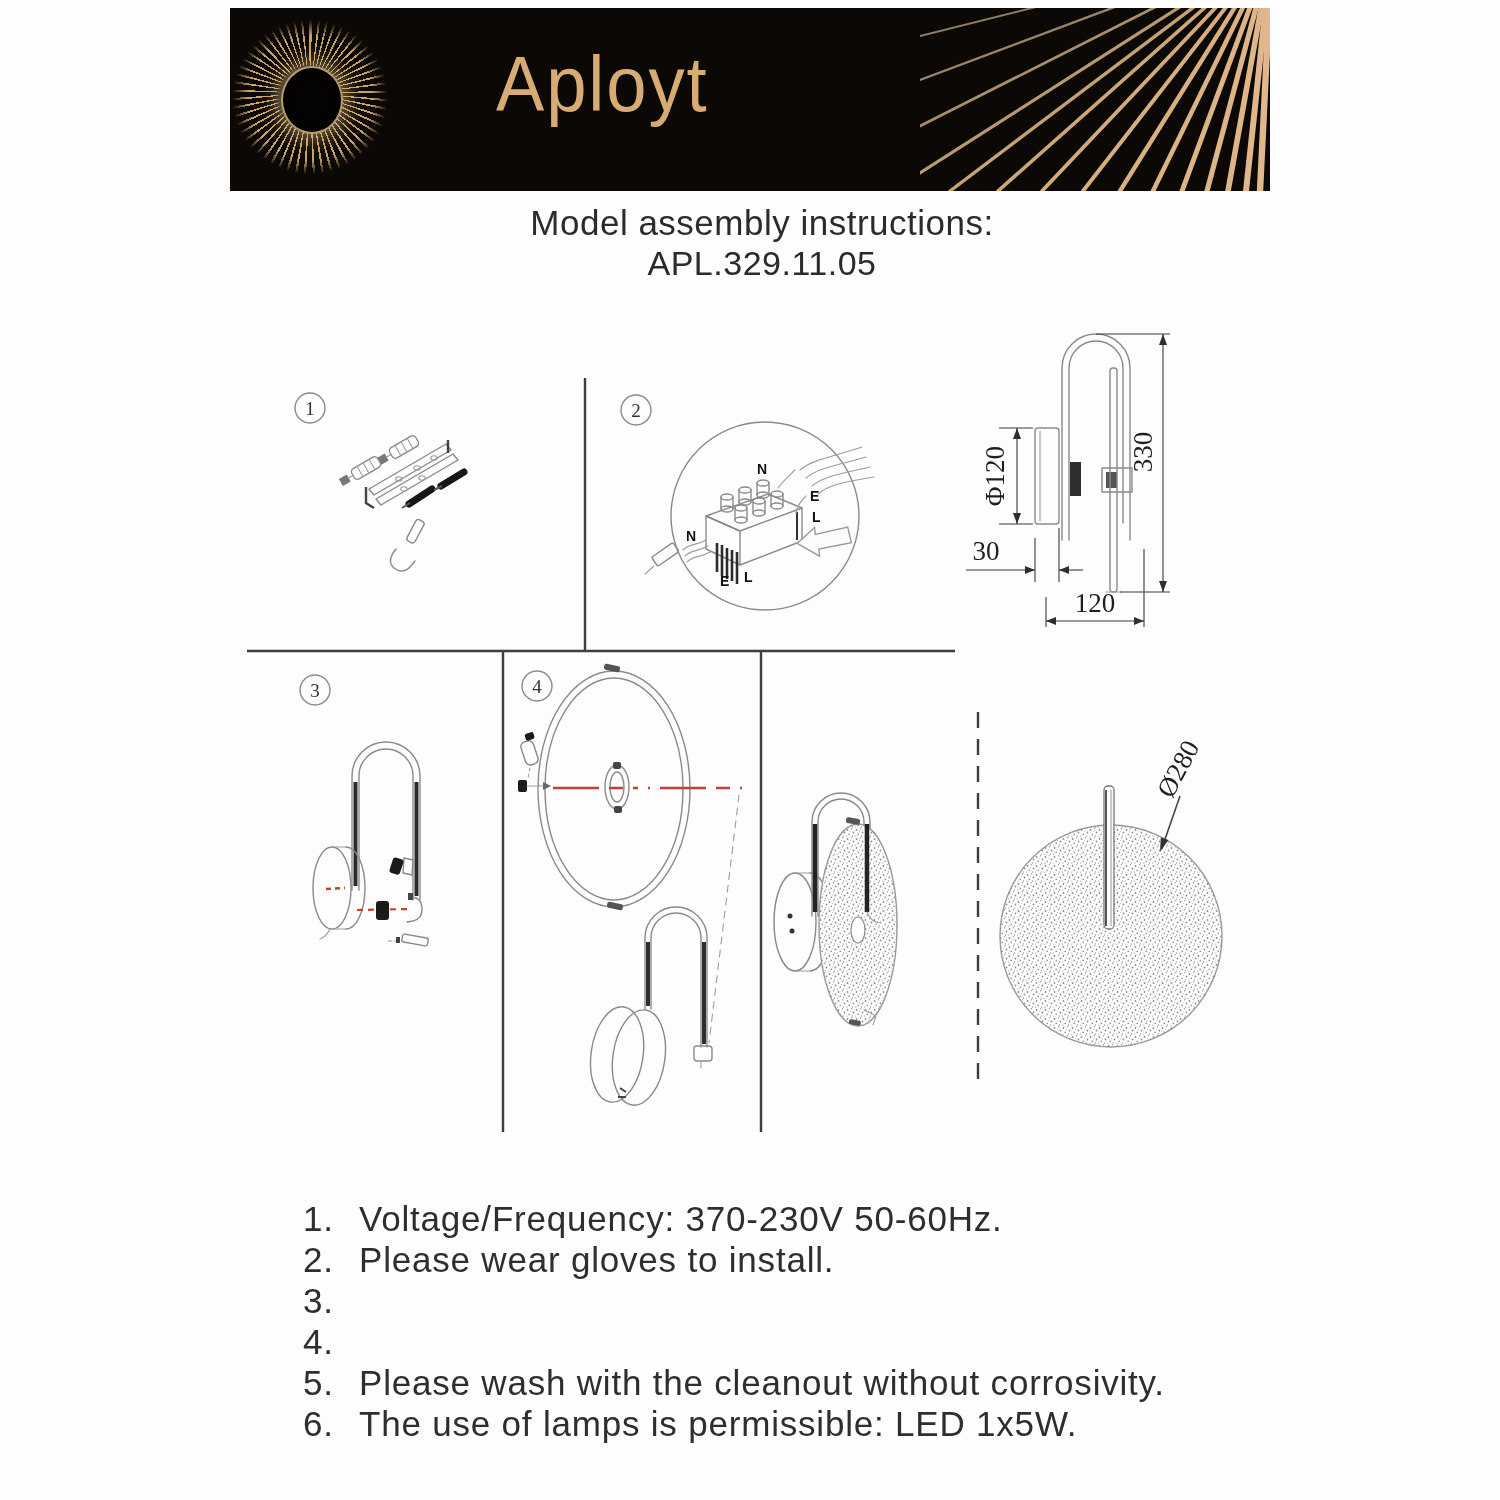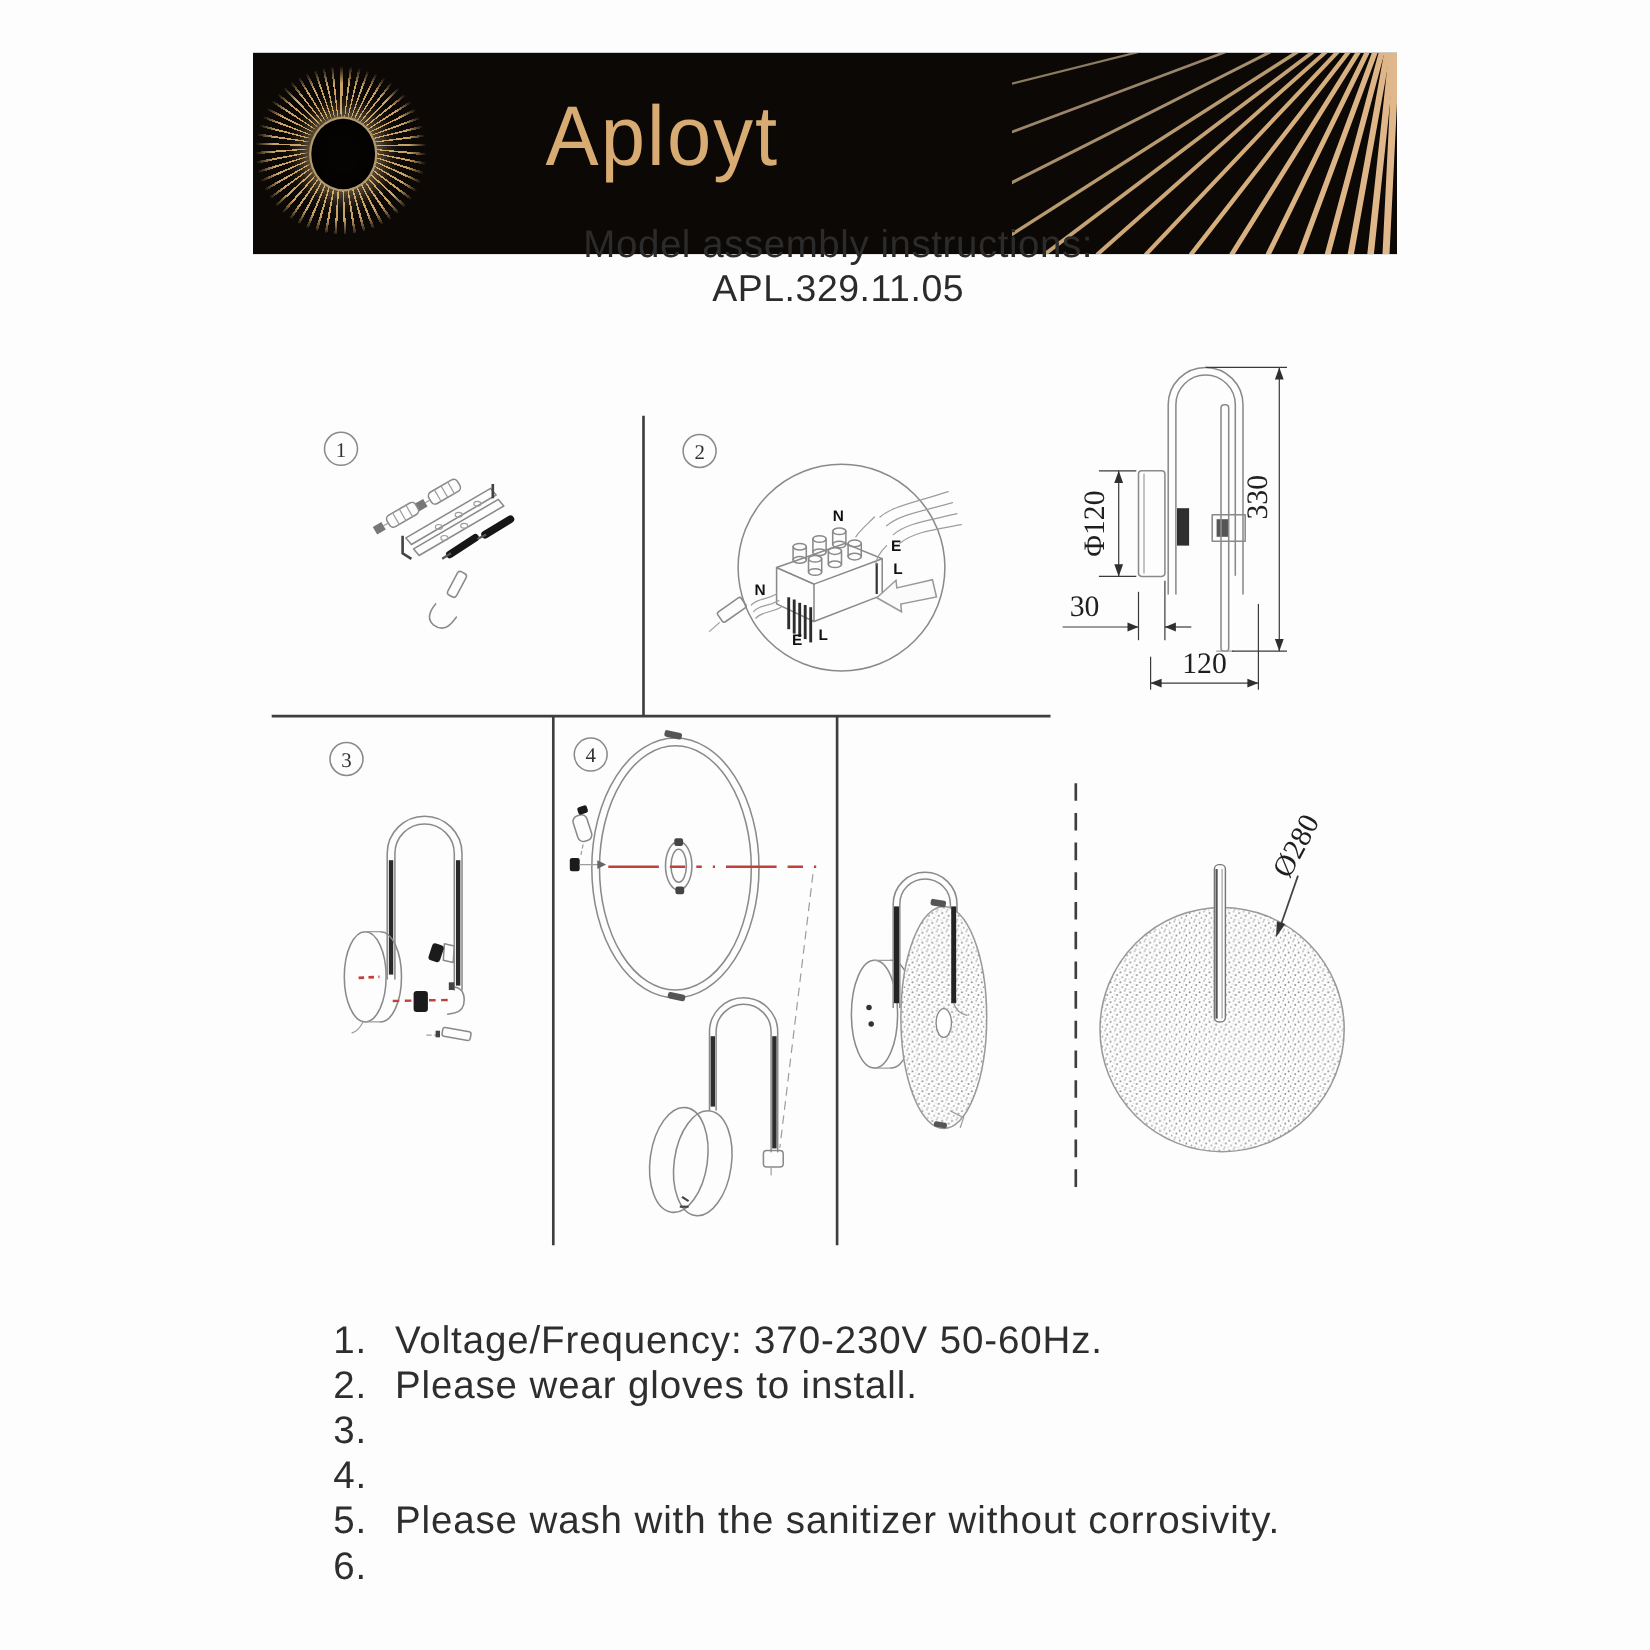--- a/index.html
+++ b/index.html
@@ -1,20 +1,20 @@
 <!DOCTYPE html>
 <html><head>
 <meta charset="utf-8">
 <title>Model assembly instructions</title>
 <style>
   html,body{margin:0;padding:0;background:#ffffff;}
   .page{position:relative;width:1500px;height:1500px;background:#fdfdfd;overflow:hidden;
         font-family:"Liberation Sans",sans-serif;}
   
-  .banner{position:absolute;left:230px;top:8px;width:1040px;height:183px;background:#0b0806;overflow:hidden;margin-top:40px;}
+  .banner{position:absolute;left:230px;top:8px;width:1040px;height:183px;background:#0b0806;overflow:hidden;}
   .starburst{position:absolute;left:0px;top:5px;width:160px;height:160px;}
   .sb-rays{position:absolute;inset:0;border-radius:50%;
      background:repeating-conic-gradient(#c9a265 0deg 1.7deg, rgba(0,0,0,0) 1.7deg 6.3deg);
      -webkit-mask:radial-gradient(circle at 50% 53%, rgba(0,0,0,0) 0 30px, #000 34px 62px, rgba(0,0,0,0) 78px);
      mask:radial-gradient(circle at 50% 53%, rgba(0,0,0,0) 0 30px, #000 34px 62px, rgba(0,0,0,0) 78px);}
   .sb-core{position:absolute;left:51px;top:53px;width:58px;height:64px;border-radius:50%;
      background:#060402;border:2px solid rgba(238,205,148,.75);
      box-shadow:0 0 18px 6px rgba(236,199,138,.5), inset 0 0 10px 2px rgba(0,0,0,.9);}
   .logo{position:absolute;left:266px;top:38px;font-size:77px;line-height:1;color:#d7ab72;
      letter-spacing:2px;transform:scaleX(.94);transform-origin:left;font-weight:400;}
@@ -342,20 +342,21 @@
       <span class="itext">Please wear gloves to install.</span>
     </div>
     <div class="irow">
       <span class="inum">3.</span>
     </div>
     <div class="irow">
       <span class="inum">4.</span>
     </div>
     <div class="irow">
       <span class="inum">5.</span>
-      <span class="itext">Please wash with the sanitizer without corrosivity.</span>
+      <span class="itext">Please wash with the cleanout without corrosivity.</span>
     </div>
     <div class="irow">
       <span class="inum">6.</span>
+      <span class="itext">The use of lamps is permissible: LED 1x5W.</span>
     </div>
   </div>
 
 </div>
 
 </body></html>

